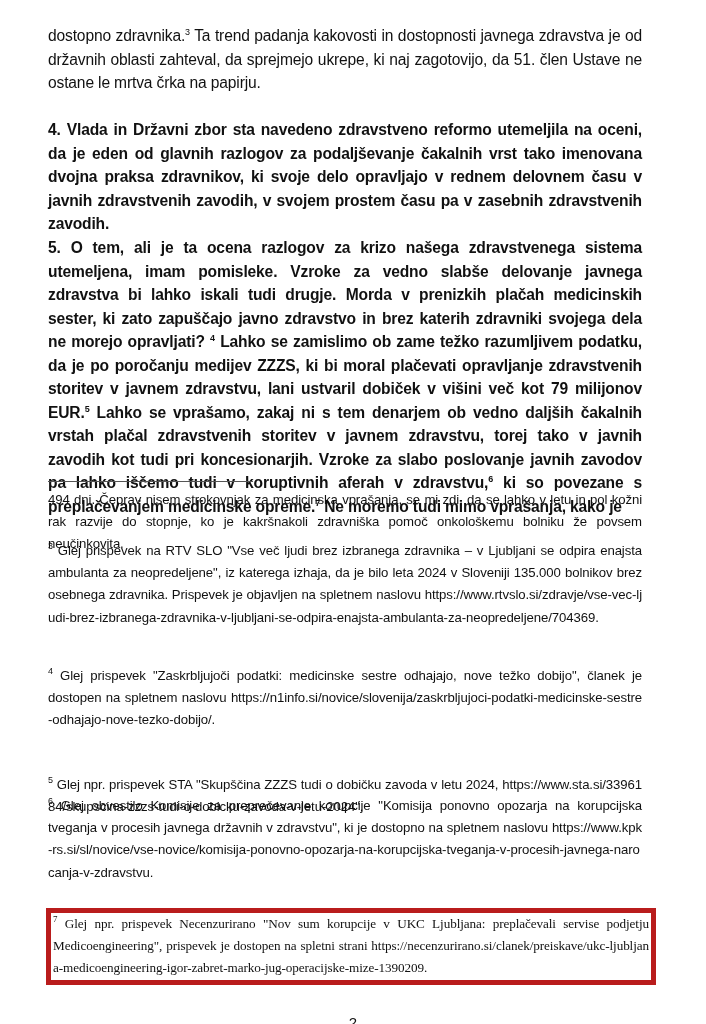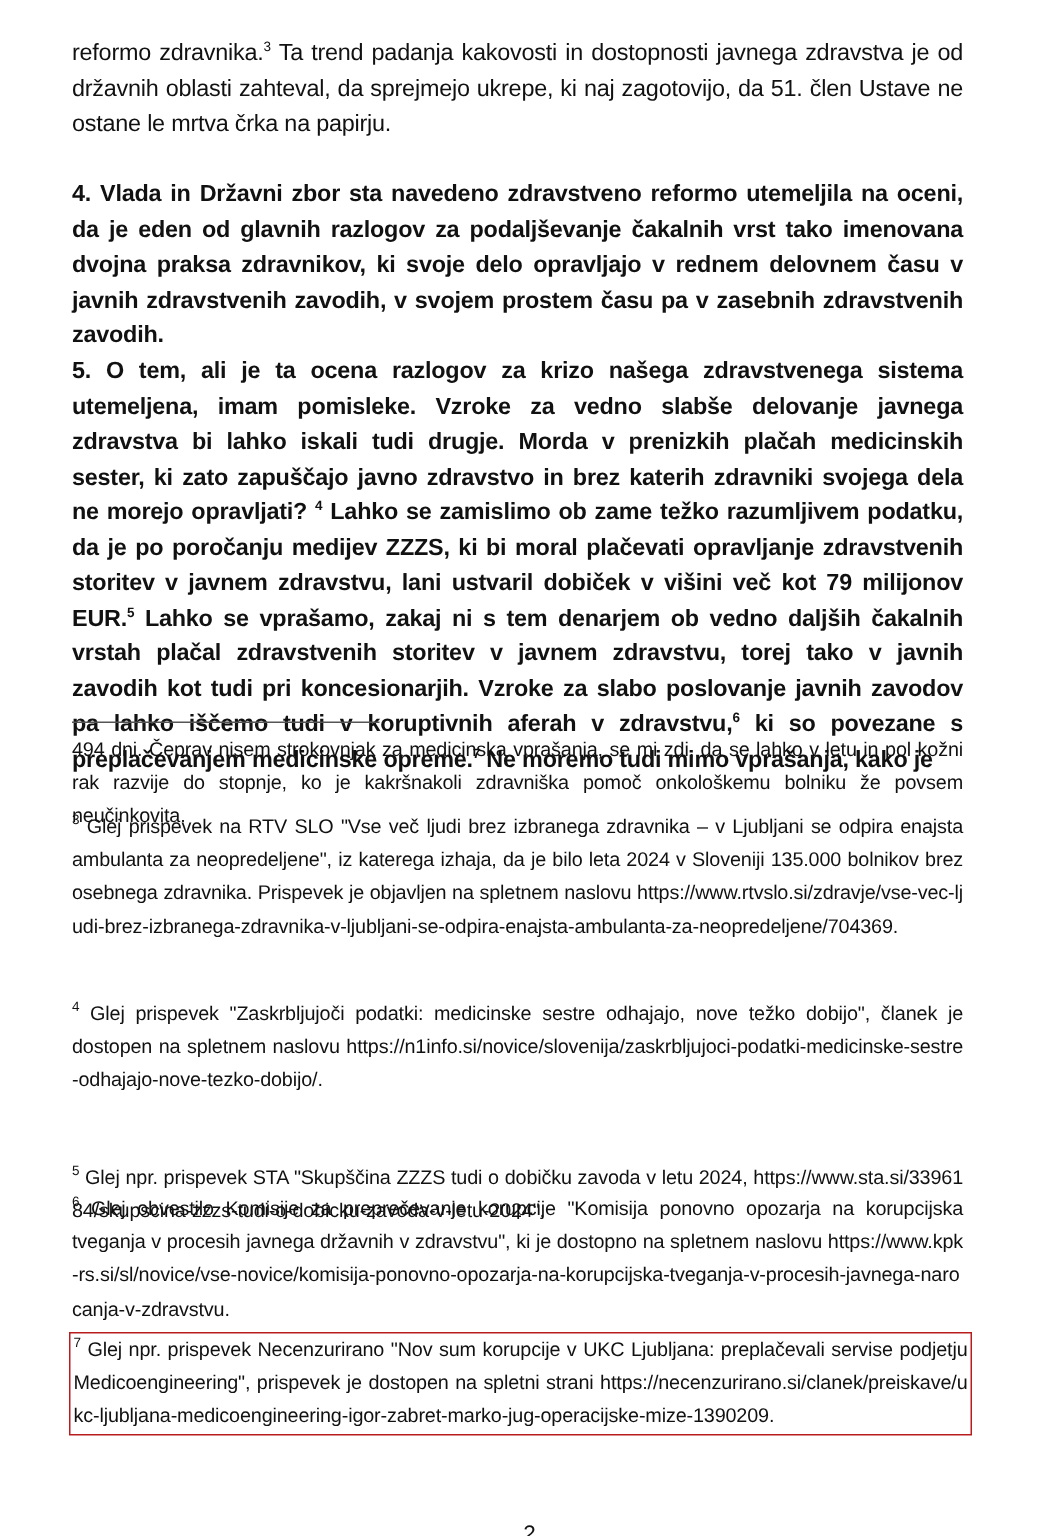--- a/index.html
+++ b/index.html
@@ -23,35 +23,36 @@
     .fn {
       font-size: 13.2px; line-height: 22.2px; text-align: justify;
       margin: 0; position: absolute; left: 0; width: 594px; letter-spacing: -0.1px;
     }
     .fn-cont { top: 489px; }
     .fn-3 { top: 528px; margin-top: 12px; }
     .fn-4 { top: 665px; }
     .fn-5 { top: 752px; margin-top: 22px; }
     .fn-6 { top: 795px; }
     .fn-7 {
-      top: 888px; left: -2px; width: 596px; padding: 0 2px;
-      border: 1px solid #b91c1c;
+      top: 908px; left: -2px; width: 596px; padding: 0 2px;
+      border: 5px solid #b91c1c;
+      font-family: Liberation Serif, serif;
     }
     .fn-url { word-break: break-all; }
     .page-number {
       position: absolute; top: 1014px; left: 0; width: 706px; text-align: center;
       font-size: 15px; color: #111111;
     }
   </style>
 </head>
 <body>
 
 <div class="page">
 
-  <p id="para-cont" class="body-text"><span>reformo zdravnika.</span><sup>3</sup><span> Ta trend padanja kakovosti in dostopnosti javnega zdravstva je od državnih oblasti zahteval, da sprejmejo ukrepe, ki naj zagotovijo, da 51. člen Ustave ne ostane le mrtva črka na papirju.</span></p>
+  <p id="para-cont" class="body-text"><span>dostopno zdravnika.</span><sup>3</sup><span> Ta trend padanja kakovosti in dostopnosti javnega zdravstva je od državnih oblasti zahteval, da sprejmejo ukrepe, ki naj zagotovijo, da 51. člen Ustave ne ostane le mrtva črka na papirju.</span></p>
 
   <p id="para-4" class="body-text">4. Vlada in Državni zbor sta navedeno zdravstveno reformo utemeljila na oceni, da je eden od glavnih razlogov za podaljševanje čakalnih vrst tako imenovana dvojna praksa zdravnikov, ki svoje delo opravljajo v rednem delovnem času v javnih zdravstvenih zavodih, v svojem prostem času pa v zasebnih zdravstvenih zavodih.</p>
 
   <p id="para-5" class="body-text"><span>5. O tem, ali je ta ocena razlogov za krizo našega zdravstvenega sistema utemeljena, imam pomisleke. Vzroke za vedno slabše delovanje javnega zdravstva bi lahko iskali tudi drugje. Morda v prenizkih plačah medicinskih sester, ki zato zapuščajo javno zdravstvo in brez katerih zdravniki svojega dela ne morejo opravljati? </span><sup>4</sup><span> Lahko se zamislimo ob zame težko razumljivem podatku, da je po poročanju medijev ZZZS, ki bi moral plačevati opravljanje zdravstvenih storitev v javnem zdravstvu, lani ustvaril dobiček v višini več kot 79 milijonov EUR.</span><sup>5</sup><span> Lahko se vprašamo, zakaj ni s tem denarjem ob vedno daljših čakalnih vrstah plačal zdravstvenih storitev v javnem zdravstvu, torej tako v javnih zavodih kot tudi pri koncesionarjih. Vzroke za slabo poslovanje javnih zavodov pa lahko iščemo tudi v koruptivnih aferah v zdravstvu,</span><sup>6</sup><span> ki so povezane s preplačevanjem medicinske opreme.</span><sup>7</sup><span> Ne moremo tudi mimo vprašanja, kako je</span></p>
 
   <div class="fn-sep"></div>
 
   <p class="fn fn-cont">494 dni. Čeprav nisem strokovnjak za medicinska vprašanja, se mi zdi, da se lahko v letu in pol kožni rak razvije do stopnje, ko je kakršnakoli zdravniška pomoč onkološkemu bolniku že povsem neučinkovita.</p>
 
   <p class="fn fn-3"><sup>3</sup><span> Glej prispevek na RTV SLO "Vse več ljudi brez izbranega zdravnika – v Ljubljani se odpira enajsta ambulanta za neopredeljene", iz katerega izhaja, da je bilo leta 2024 v Sloveniji 135.000 bolnikov brez osebnega zdravnika. Prispevek je objavljen na spletnem naslovu </span><span class="fn-url">https://www.rtvslo.si/zdravje/vse-vec-ljudi-brez-izbranega-zdravnika-v-ljubljani-se-odpira-enajsta-ambulanta-za-neopredeljene/704369.</span></p>

